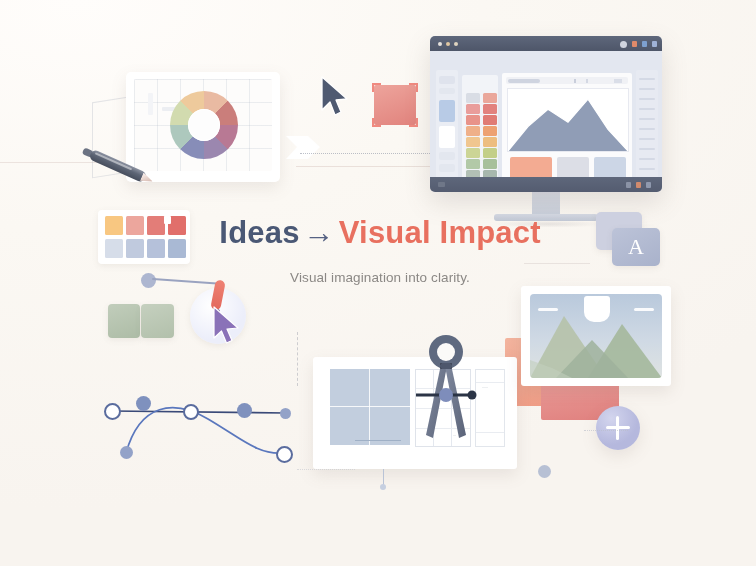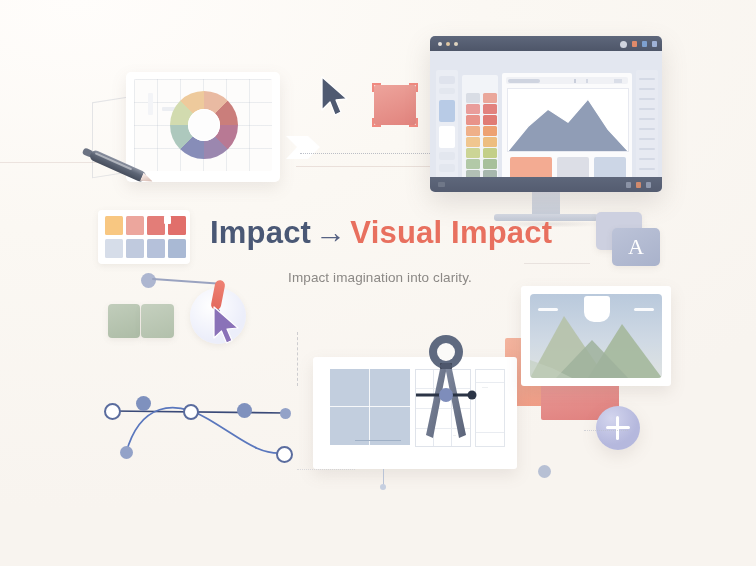--- a/index.html
+++ b/index.html
@@ -338,23 +338,23 @@
         <div class="pw" style="left: 70px; top: 29px; background: rgb(169, 185, 212);"></div>
       </div>
     <div id="pw-notch"></div>
   </div>
 
   <div class="abs sh-s" id="typecard-back"></div>
   <div class="abs sh-s" id="typecard-front"></div>
   <div class="abs" id="type-A">A</div>
 
   <div class="abs" id="headline">
-    <span class="w1">Impact</span><span class="arr">→</span><span class="w2">Visual Impact</span>
-  </div>
-  <div class="abs" id="subline">Impact imagination into clarity.</div>
+    <span class="w1">Ideas</span><span class="arr">→</span><span class="w2">Visual Impact</span>
+  </div>
+  <div class="abs" id="subline">Visual imagination into clarity.</div>
 
   <div class="abs sh-s" id="green-a"></div>
   <div class="abs sh-s" id="green-b"></div>
 
   <div class="abs" id="node-1"></div>
   <div class="abs" id="node-line"></div>
   <div class="abs sh-s" id="dial"></div>
   <div class="abs" id="dial-handle"></div>
   <div class="abs" id="dial-dot"></div>
   <div class="abs" id="cursor-2">

